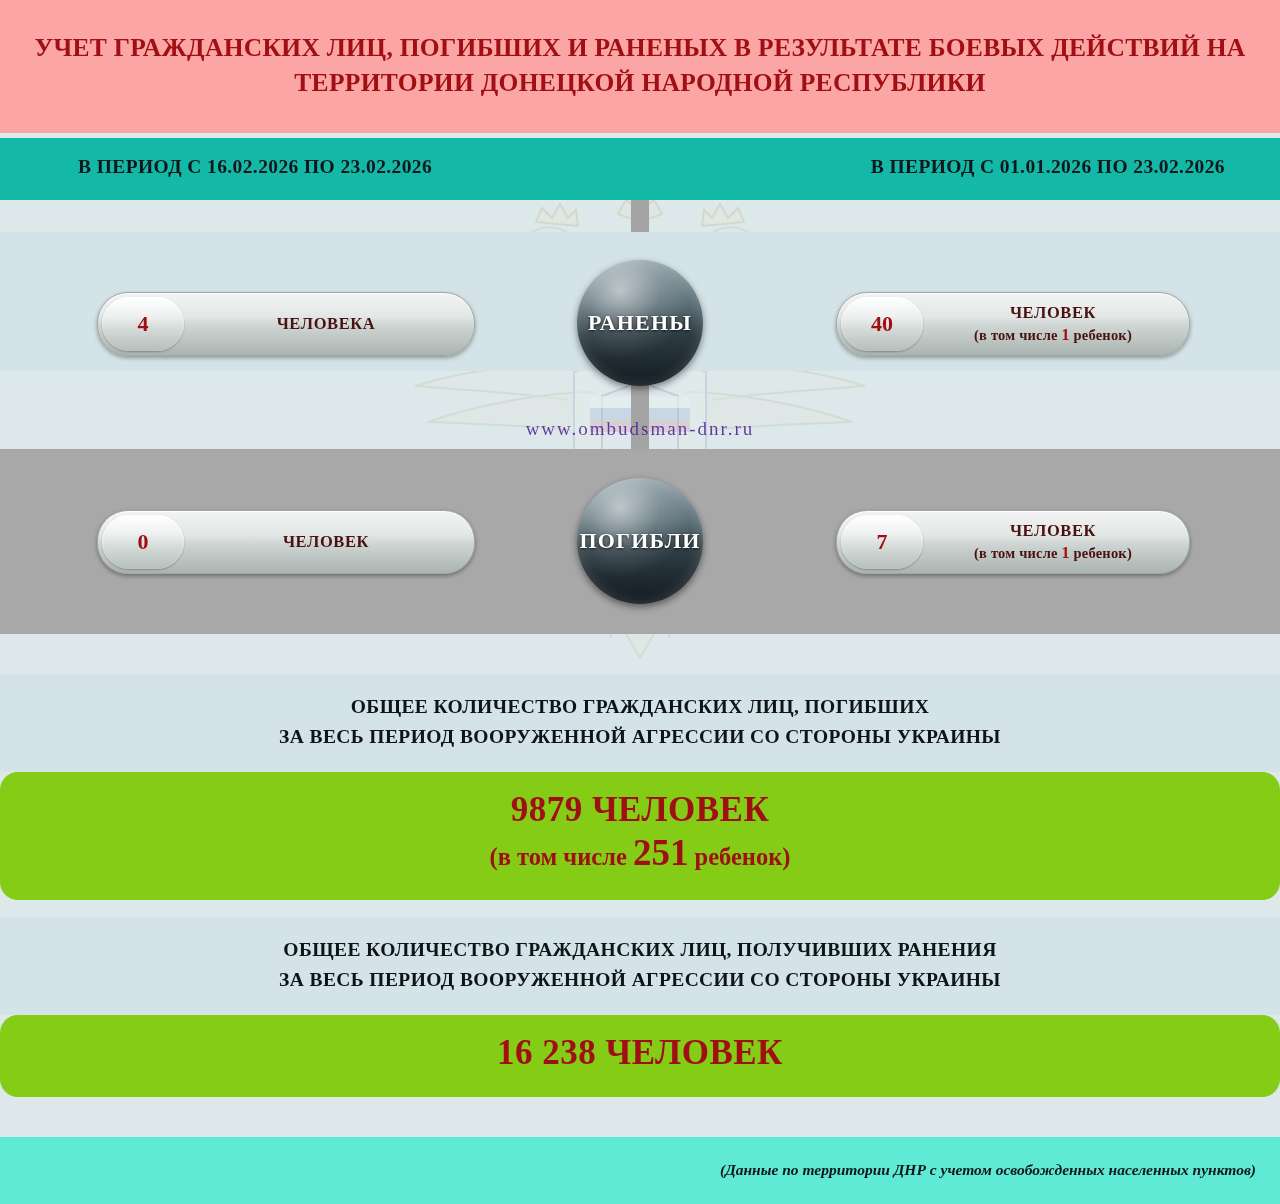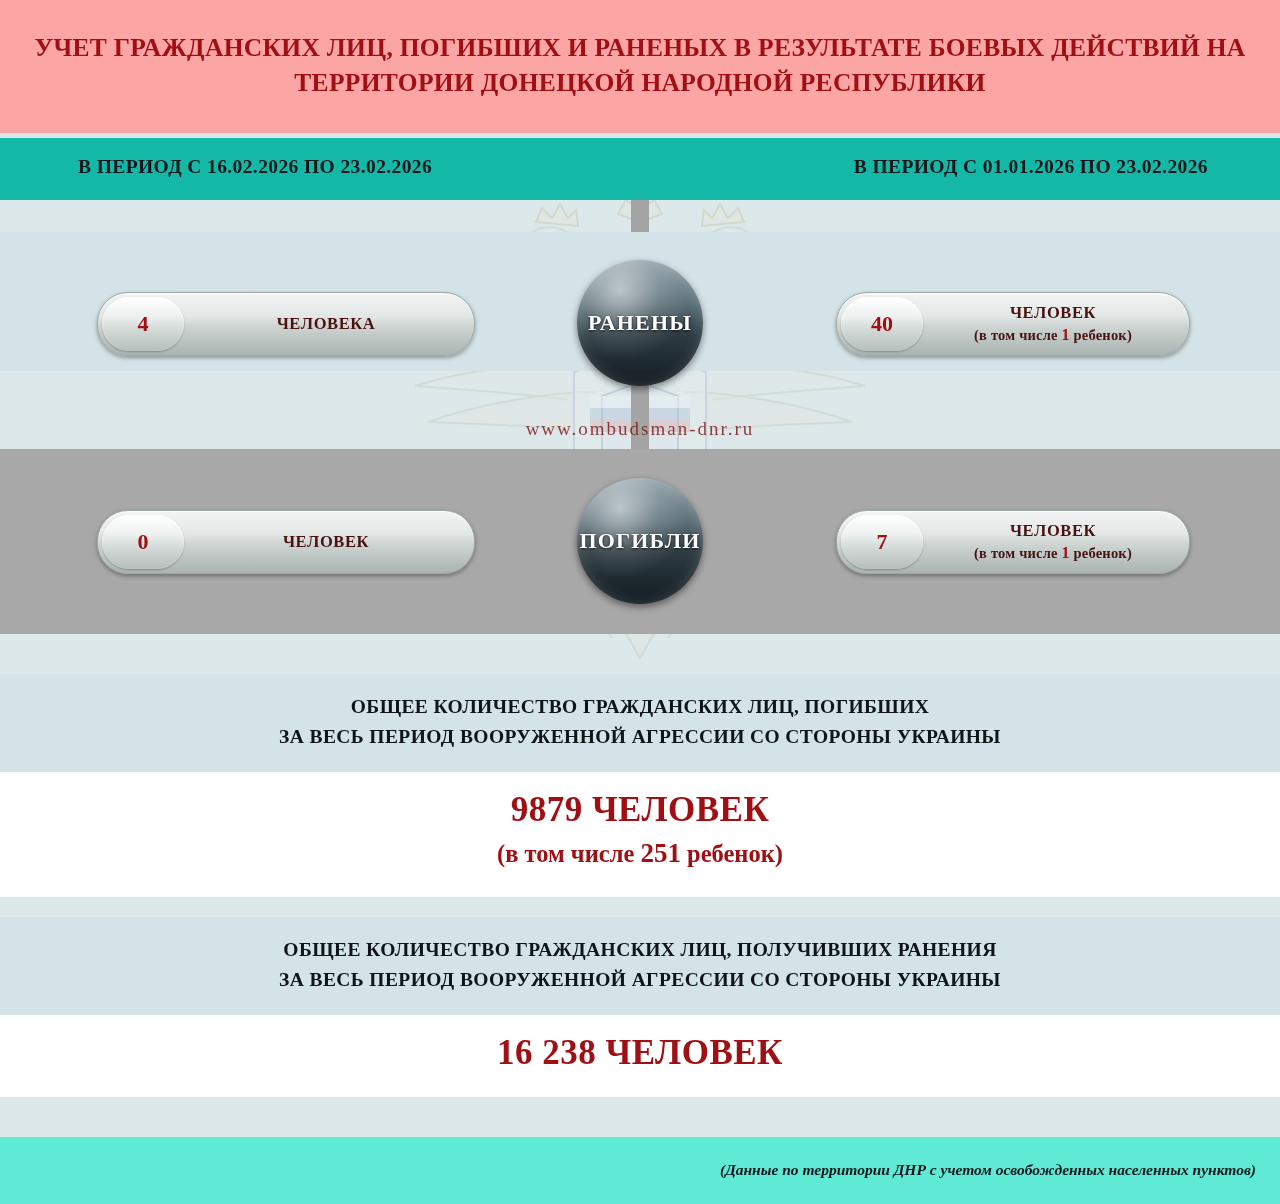--- a/index.html
+++ b/index.html
@@ -36,21 +36,21 @@
     z-index: 1;
   }
   .watermark-text {
     position: absolute;
     left: 50%;
     top: 418px;
     transform: translateX(-50%);
     font-family: "Liberation Serif", serif;
     font-size: 19px;
     letter-spacing: 2px;
-    color: #7f1d1d;
+    color: #4c1d95;
     opacity: 0.85;
     z-index: 3;
     pointer-events: none;
     white-space: nowrap;
   }
 
   
   .title-band {
     position: absolute;
     left: 0; top: 0;
@@ -83,21 +83,21 @@
   .header-band .period {
     position: absolute;
     top: 18px;
     font-weight: bold;
     font-size: 19.5px;
     color: #10161c;
     letter-spacing: 0.4px;
     white-space: nowrap;
   }
   .header-band .period.left  { left: 78px;  }
-  .header-band .period.right { right: 72px; }
+  .header-band .period.right { right: 55px; }
 
   
   .center-column {
     position: absolute;
     left: 50%;
     transform: translateX(-50%);
     top: 138px;
     width: 18px;
     height: 496px;
     background: #a4a4a4;
@@ -223,37 +223,38 @@
     padding: 18px 0 20px;
   }
   .total-head .line {
     font-weight: bold;
     font-size: 19.5px;
     letter-spacing: 0.4px;
     color: #0e1418;
     line-height: 30px;
   }
   .total-body {
-    background: #ffffff;
+    background: #84cc16;
     padding: 16px 8px 22px;
+    border-radius: 18px;
   }
   .total-big {
     color: #a00f13;
     font-weight: bold;
     font-size: 35px;
     letter-spacing: 0.5px;
     line-height: 44px;
   }
   .total-sub {
     color: #a00f13;
     font-weight: bold;
     font-size: 24.5px;
     line-height: 42px;
   }
-  .total-sub .num { font-size: 27px; text-align: center; }
+  .total-sub .num { font-size: 37px; text-align: center; }
 
   .total-block.killed-total  { top: 674px; }
   .total-block.wounded-total { top: 917px; }
 
   
   .footer-band {
     position: absolute;
     left: 0;
     top: 1137px;
     width: 1280px;

